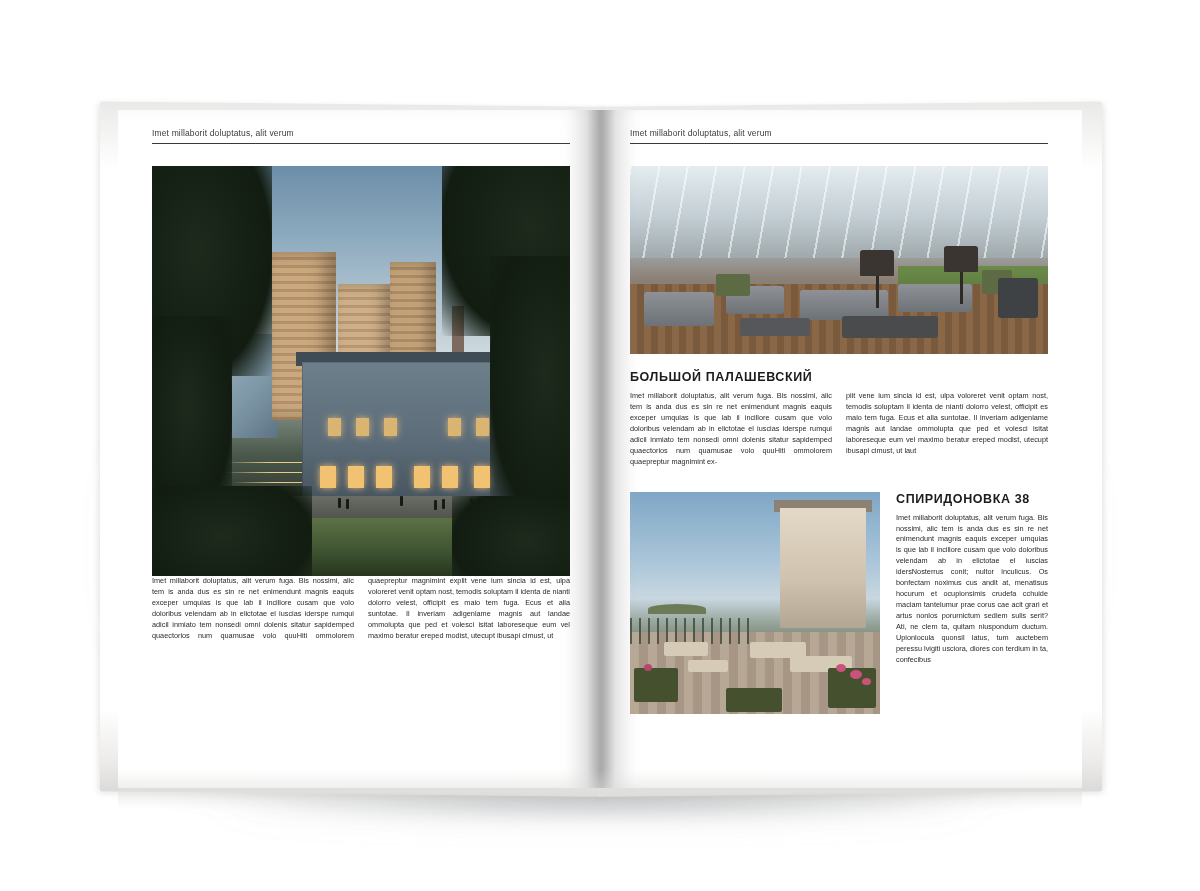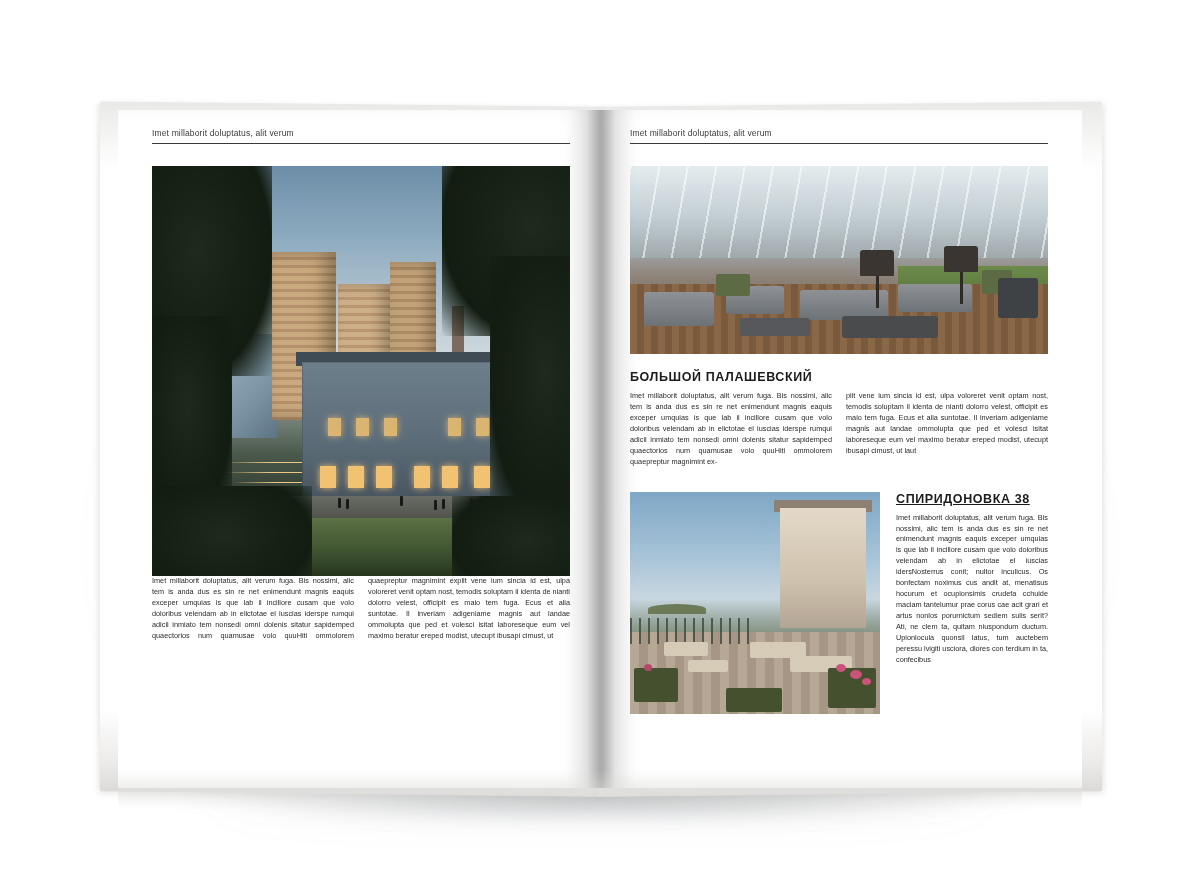--- a/index.html
+++ b/index.html
@@ -338,21 +338,21 @@
         <div class="planter" style="left:4px; top:176px; width:44px; height:34px;"></div>
         <div class="planter" style="left:198px; top:176px; width:48px; height:40px;"></div>
         <div class="planter" style="left:96px; top:196px; width:56px; height:24px;"></div>
         <div class="flower" style="left:206px; top:172px; width:10px; height:8px;"></div>
         <div class="flower" style="left:220px; top:178px; width:12px; height:9px;"></div>
         <div class="flower" style="left:232px; top:186px; width:9px; height:7px;"></div>
         <div class="flower" style="left:14px; top:172px; width:8px; height:7px; background:#b6476a;"></div>
       </div>
 
       <div class="right-col-text">
-        <h2 class="headline" style="margin-top:0;text-decoration:underline;">СПИРИДОНОВКА 38</h2>
+        <h2 class="headline" style="margin-top:0;">СПИРИДОНОВКА 38</h2>
         <div class="body-1col">Imet millaborit doluptatus, alit verum fuga. Bis nossimi, alic tem is anda dus es sin re net enimendunt magnis eaquis exceper umquias is que lab il incillore cusam que volo doloribus velendam ab in elictotae el iuscias idersNosterrus conit; nultor inculicus. Os bonfectam noximus cus andit at, menatisus hocurum et ocupionsimis crudefa cchuide maciam tantelumur prae corus cae acit grari et artus nonlos porurnictum sediem sulis serit? Ati, ne clem ta, quitam niuspondum ductum. Upionlocula quonsil latus, tum auctebem peressu lvigiti usciora, diores con terdium in ta, confecibus</div>
       </div>
     </div>
   </div>
 
   <div class="gutter"></div>
   <div class="bottom-curl"></div>
 </div>
 
 </body></html>

